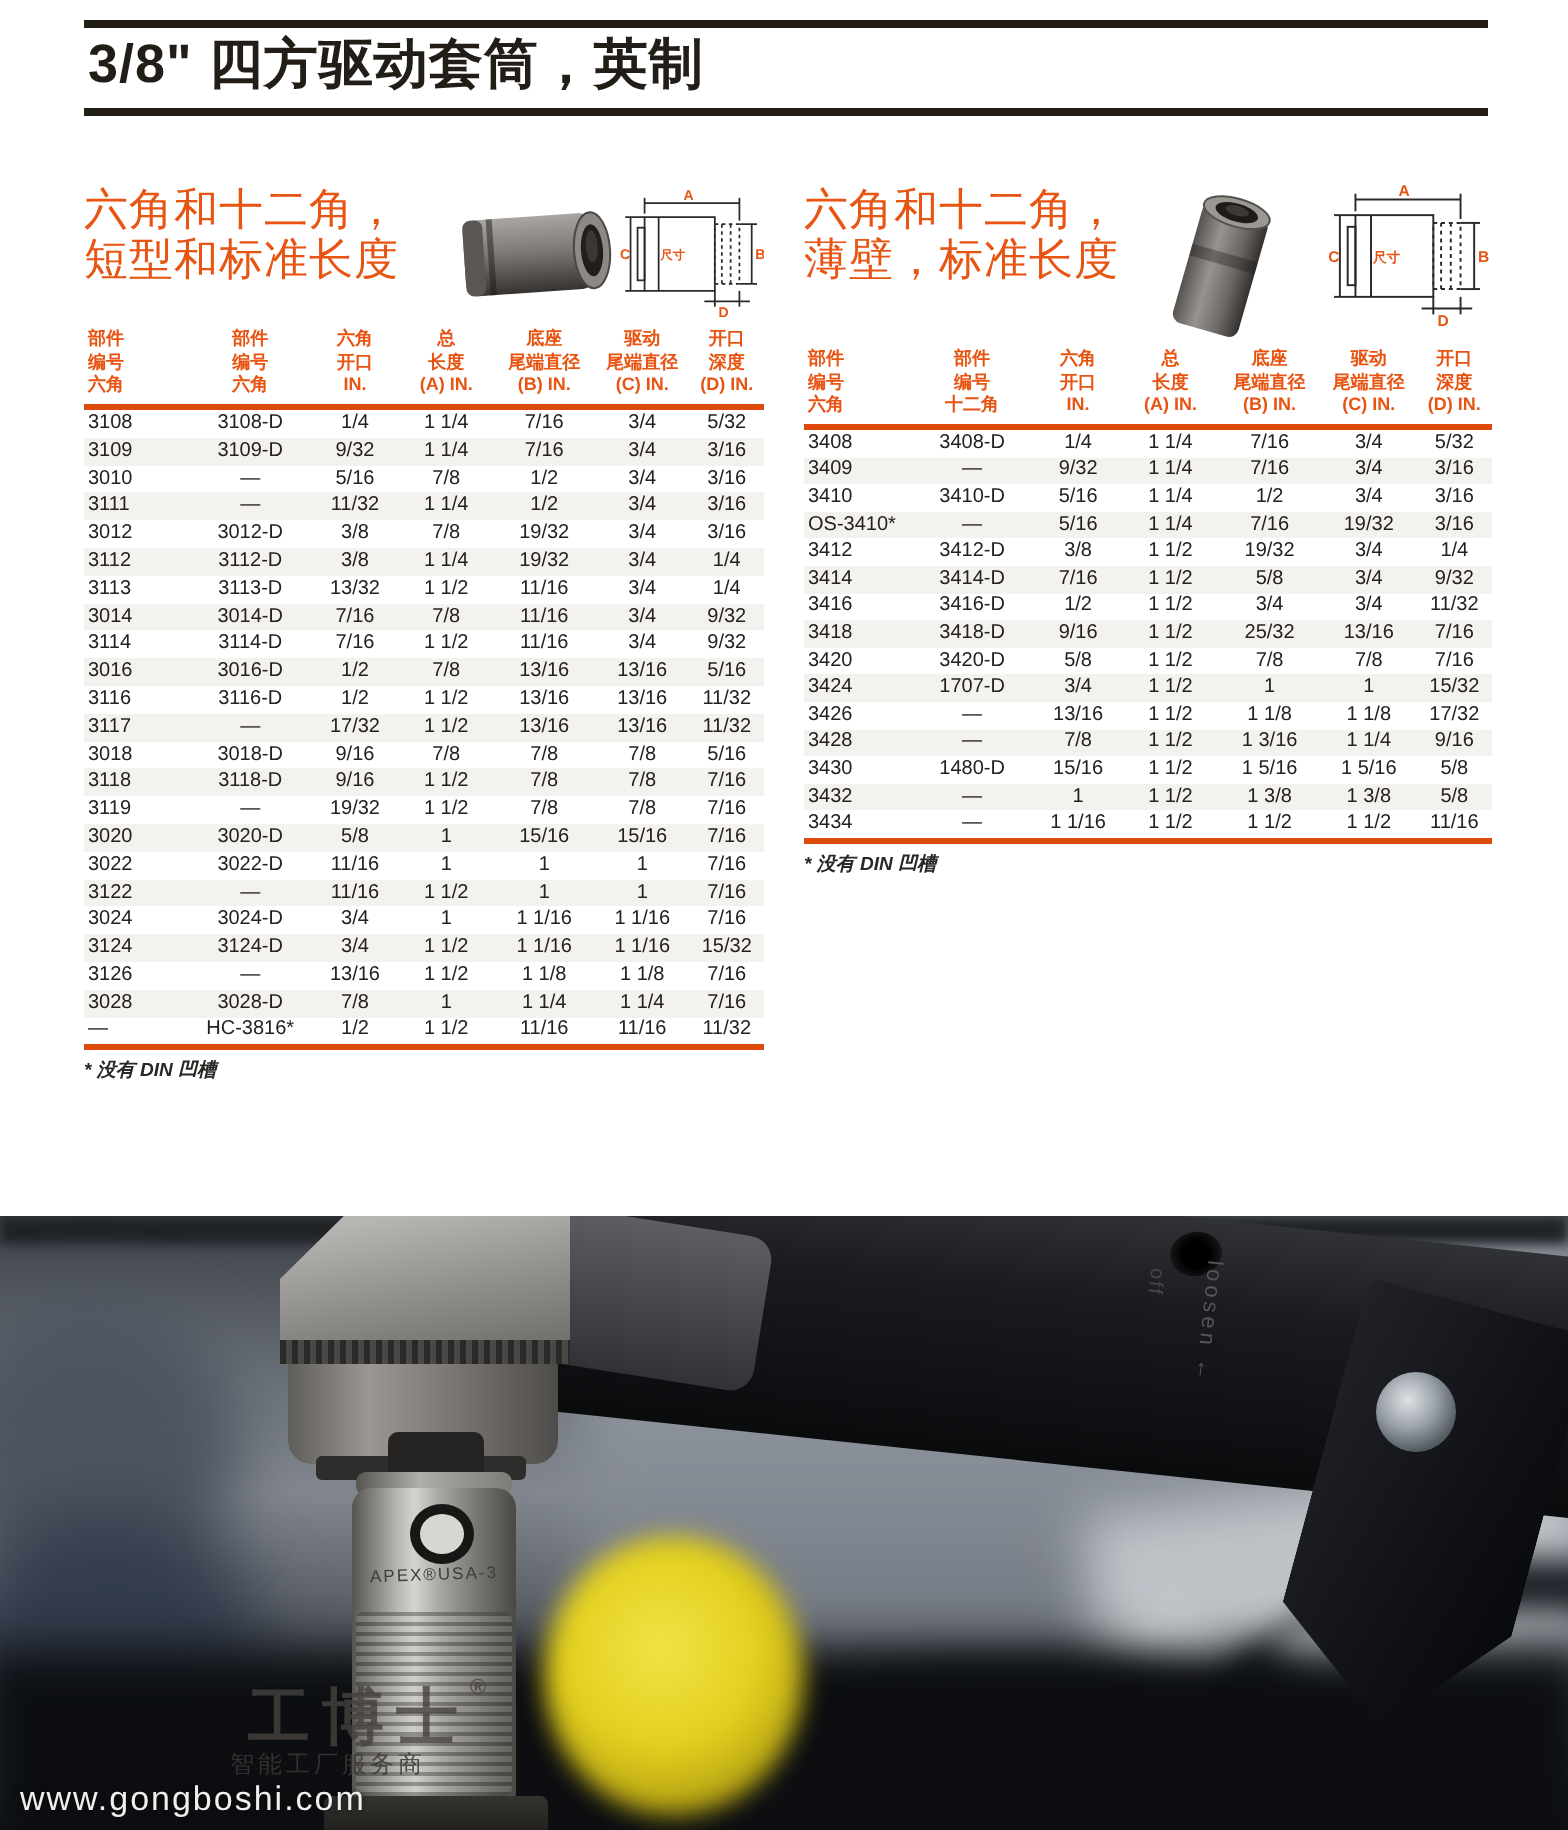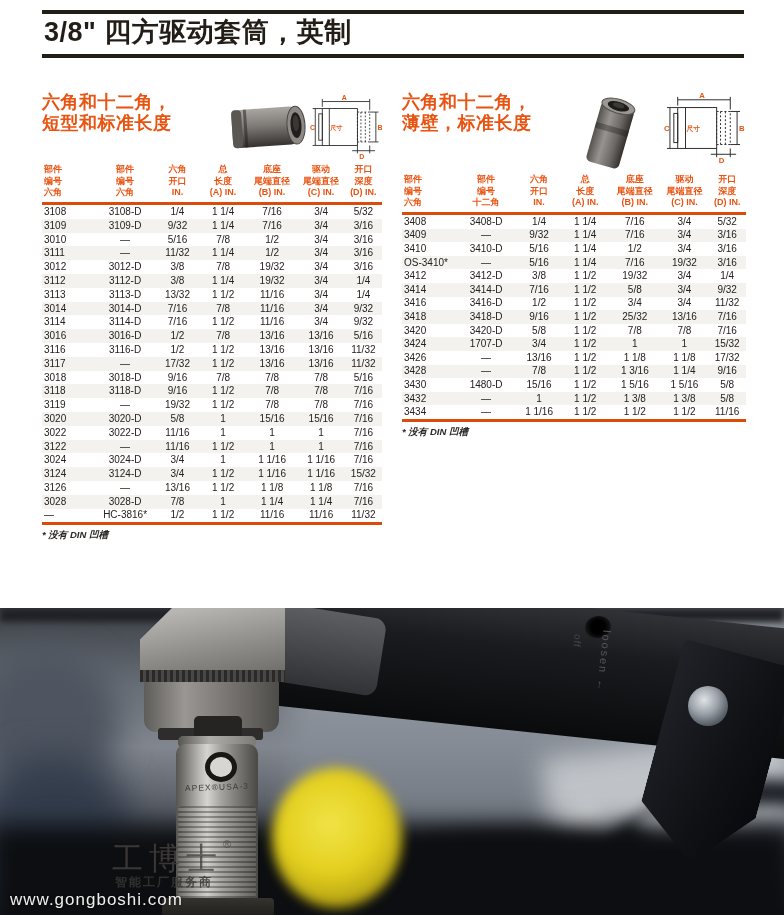--- a/index.html
+++ b/index.html
@@ -11,21 +11,21 @@
   .hrule{height:4px;background:#231d17;}
   .page-title{margin:0;padding:4px 0 6px 2px;font-size:27px;font-weight:900;
               color:#231d17;letter-spacing:.5px;line-height:1.1;}
 
   
   .section{position:absolute;}
   .sec-left{left:42px;top:92px;width:340px;}
   .sec-right{left:402px;top:92px;width:344px;}
   .group-head{position:relative;height:72px;}
   .sec-right .group-head{height:82px;}
-  .group-title{margin:0;color:#e85412;font-size:18px;font-weight:bold;line-height:1.15;letter-spacing:.5px;}
+  .group-title{margin:0;color:#e85412;font-size:22px;font-weight:normal;line-height:1.15;letter-spacing:.5px;}
   .product-photo{position:absolute;}
   .sec-left .product-photo{left:182px;top:4px;}
   .sec-right .product-photo{left:162px;top:0;}
   .dimension-diagram{position:absolute;right:0;top:0;}
 
   
   .spec-table{width:100%;border-collapse:collapse;table-layout:fixed;
               font-size:10px;color:#25211e;border-bottom:3px solid #dd4b0c;}
   .spec-table th{color:#e85412;font-size:9px;font-weight:bold;line-height:1.3;
                  vertical-align:bottom;text-align:center;padding:0 0 3px 0;
@@ -100,24 +100,24 @@
              background:#d8d6d2;border:5px solid #181715;}
   .sock-engraving{position:absolute;left:0;top:38px;width:100%;text-align:center;
              font-size:8.5px;color:#3f3d3a;letter-spacing:1px;transform:rotate(-2deg);}
   .sock-knurl{position:absolute;left:2px;right:2px;top:62px;bottom:4px;opacity:.8;border-radius:4px;
              background:repeating-linear-gradient(180deg,rgba(60,58,55,.55) 0 2px,rgba(185,183,179,.25) 2px 5px);}
   .sock-nut{left:-8px;top:182px;width:112px;height:22px;border-radius:4px;
              background:linear-gradient(180deg,#35332f,#1c1b18);}
 
   
   .watermark-mascot{left:6px;top:222px;z-index:20;}
-  .wm-brand{left:112px;top:230px;z-index:20;font-size:31px;font-weight:normal;
+  .wm-brand{left:124px;top:230px;z-index:20;font-size:31px;font-weight:bold;
             color:rgba(70,66,62,.8);letter-spacing:6px;text-align:right;}
   .wm-reg{font-size:11px;vertical-align:top;}
-  .wm-tagline{left:115px;top:266px;z-index:20;font-size:12px;color:rgba(58,55,52,.85);letter-spacing:2px;font-weight:bold;}
+  .wm-tagline{left:115px;top:266px;z-index:20;font-size:12px;color:rgba(58,55,52,.85);letter-spacing:2px;}
   .wm-url{left:10px;top:282px;z-index:20;font-size:17px;color:#f0efed;
           text-shadow:0 0 3px rgba(0,0,0,.6);letter-spacing:1px;}
 
   .diagram-label{fill:#e85412;font-size:8px;font-weight:bold;font-family:"Liberation Sans",sans-serif;}
   .diagram-center{fill:#e85412;font-size:7px;font-weight:bold;font-family:"Liberation Sans",sans-serif;}
 </style>
 </head>
 <body>
 
 <div class="page">

